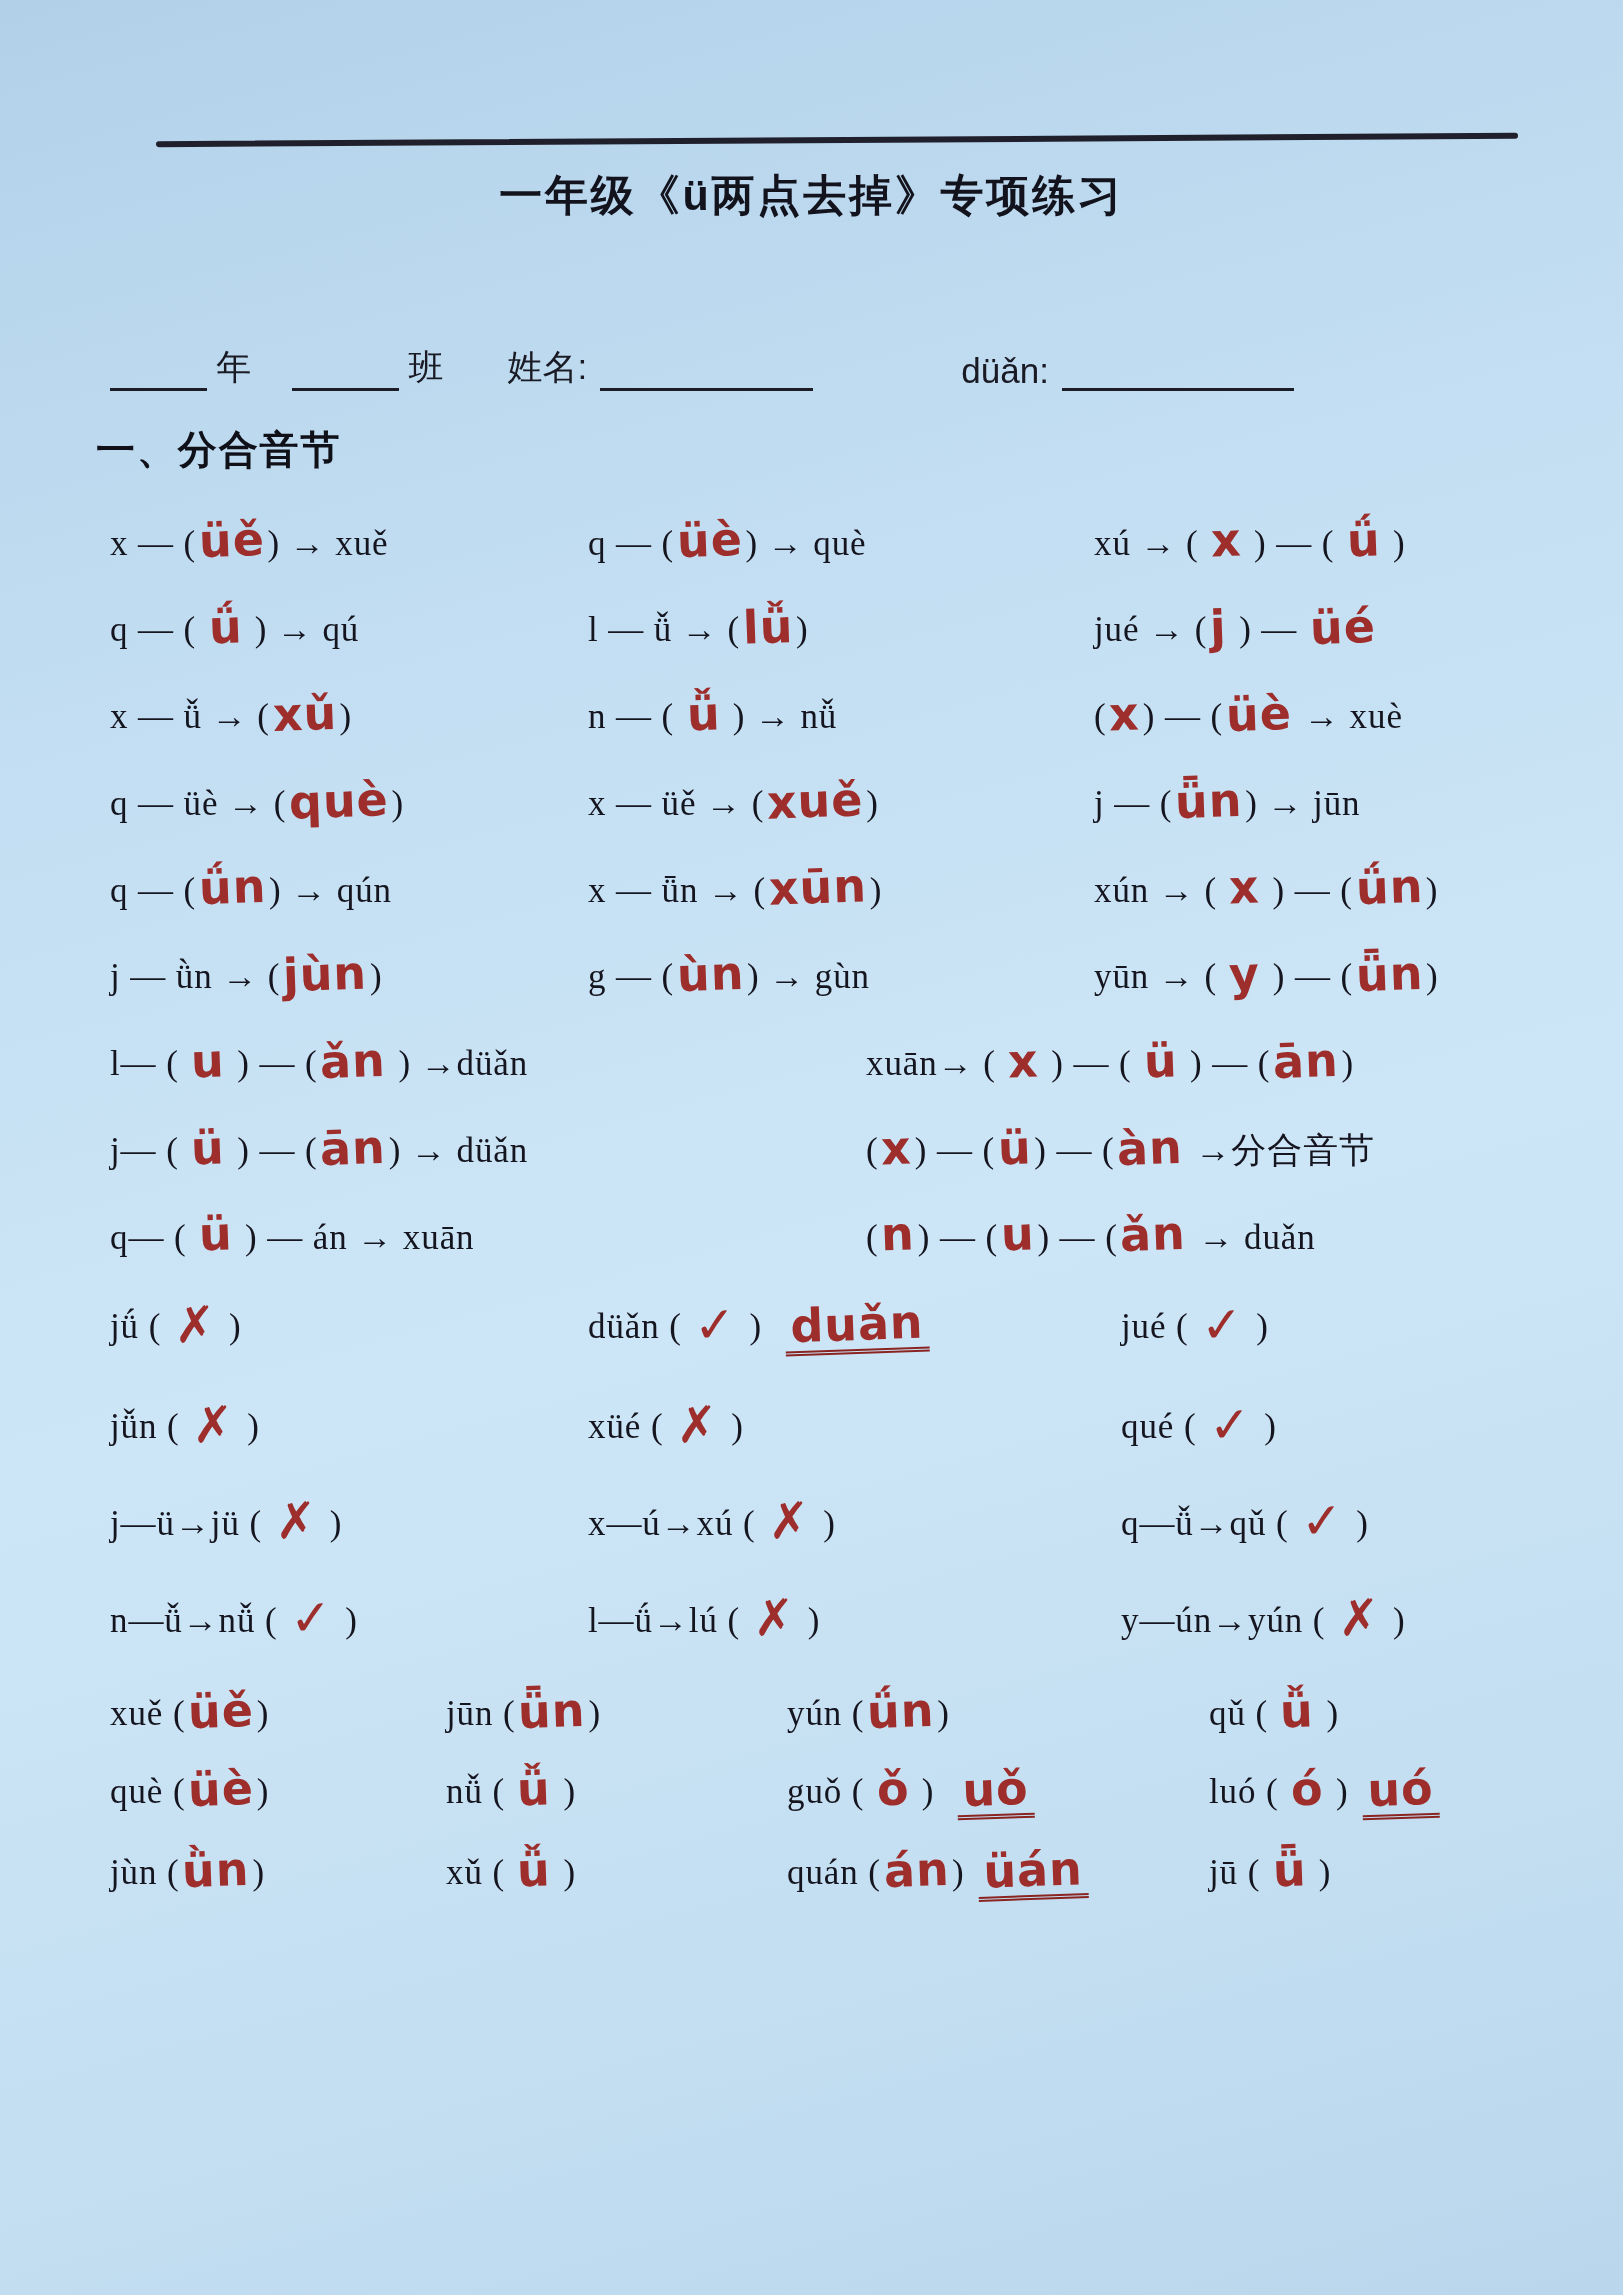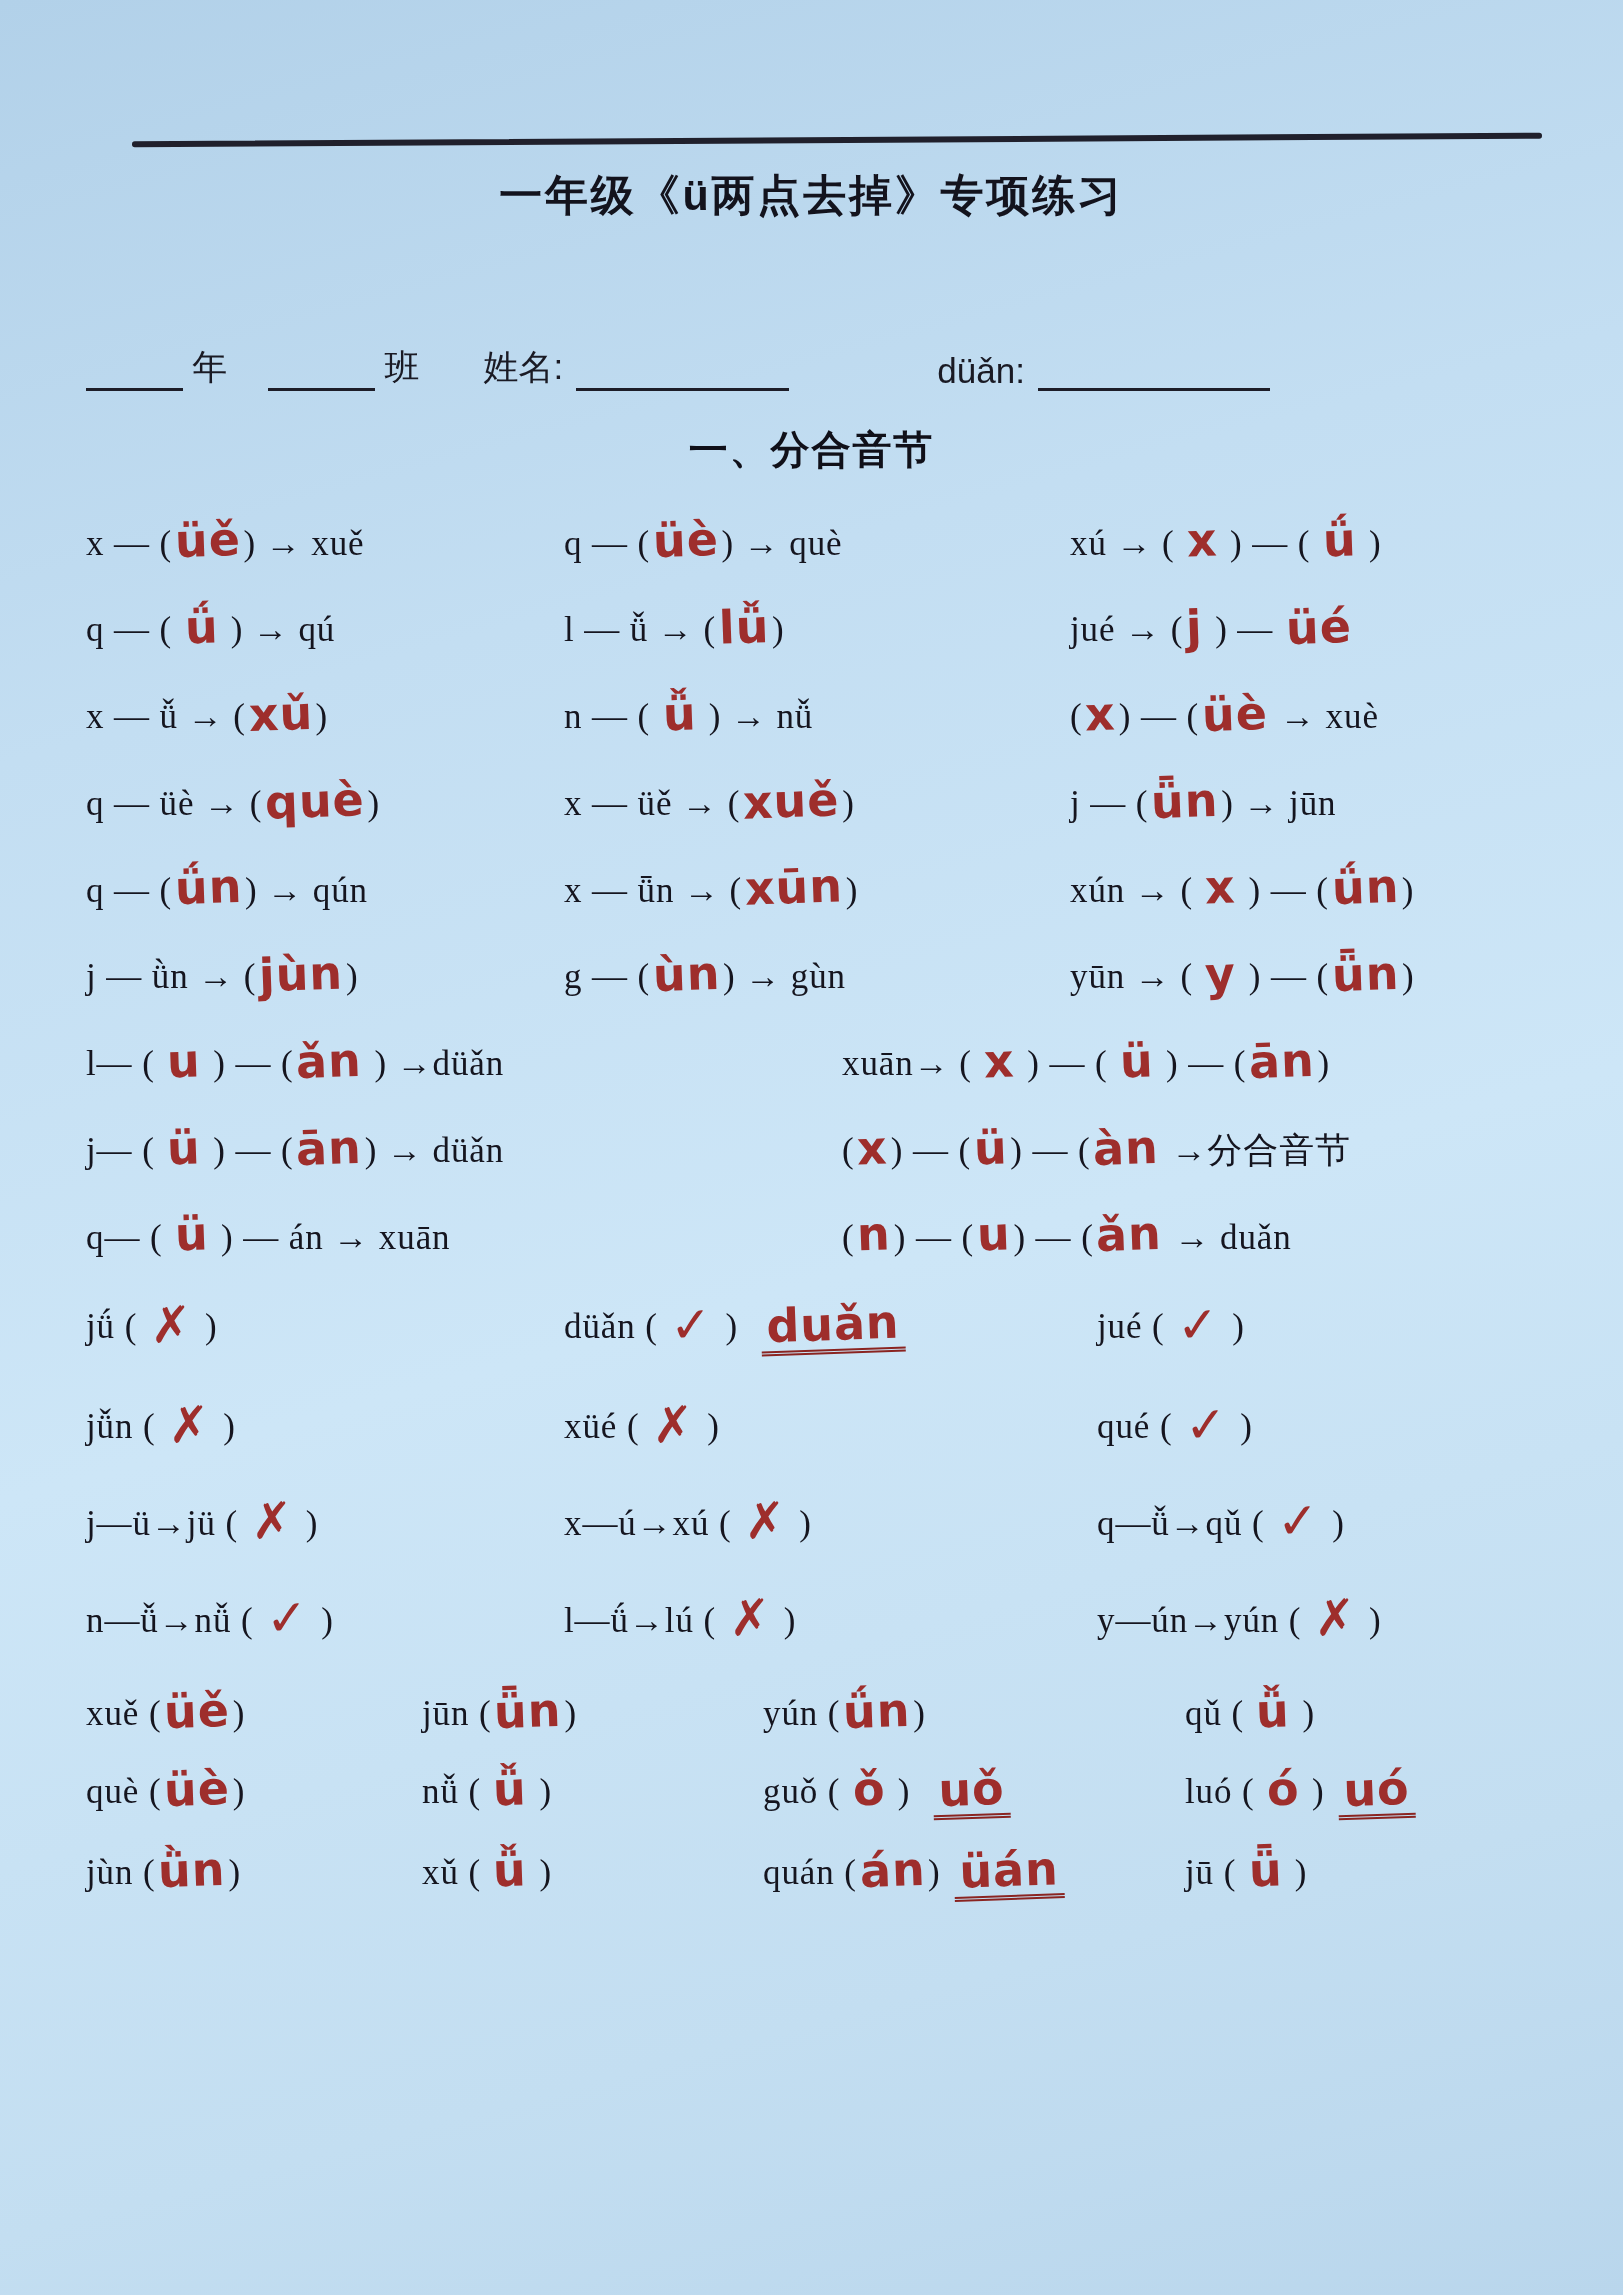--- a/index.html
+++ b/index.html
@@ -5,21 +5,21 @@
   html,body { margin:0; padding:0; }
   body {
     width:1623px; height:2296px;
     font-family:"Liberation Sans", sans-serif;
     overflow:hidden;
   }
   .page {
     position:relative;
     width:1623px; height:2296px;
     box-sizing:border-box;
-    padding:0 72px;
+    padding:0 96px;
     background:linear-gradient(165deg,#b2d1e9 0%,#c3def2 28%,#cde6f7 55%,#c3def1 82%,#b9d6ec 100%);
     overflow:hidden;
   }
   .top-rule {
     margin:137px 9.3px 0 60px;
     height:5.6px;
     background:#20202c;
     transform:rotate(-0.35deg);
     border-radius:2.8px;
   }
@@ -50,21 +50,20 @@
   .b3 { width:213px; }
   .b4 { width:232px; }
   .sp1 { width:51px; }
   .sp2 { width:148px; }
   .heading {
     font-size:39px;
     font-weight:700;
     color:#101019;
     letter-spacing:1.9px;
     margin:32px 0 43px 0;
-    text-align:center;
   }
   section { display:block; }
   .row {
     display:grid;
     align-items:baseline;
     margin:0 0 41px 14px;
   }
   .sec-one .cols-3 { grid-template-columns:478px 506px 1fr; }
   .sec-one .cols-2 { grid-template-columns:756px 1fr; }
   .sec-two  .cols-3 { grid-template-columns:478px 533px 1fr; }

